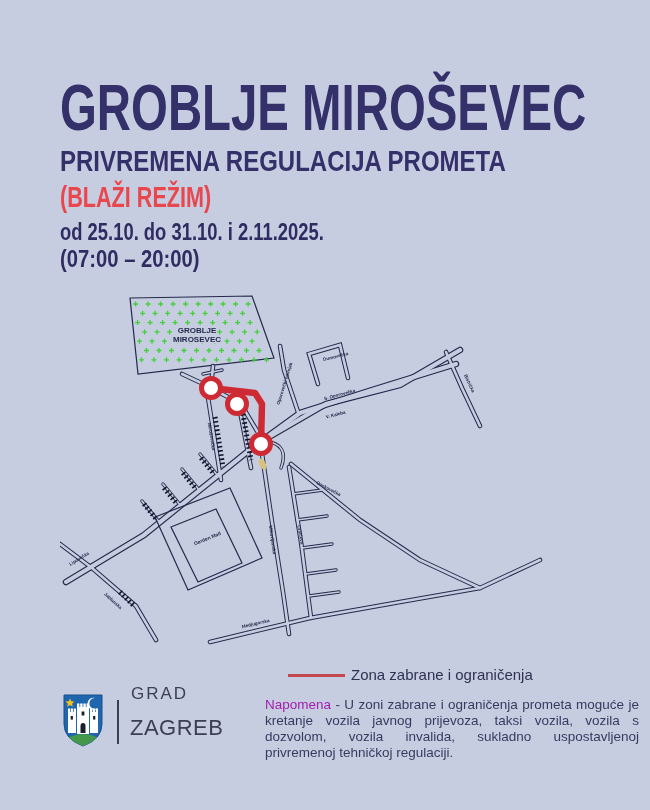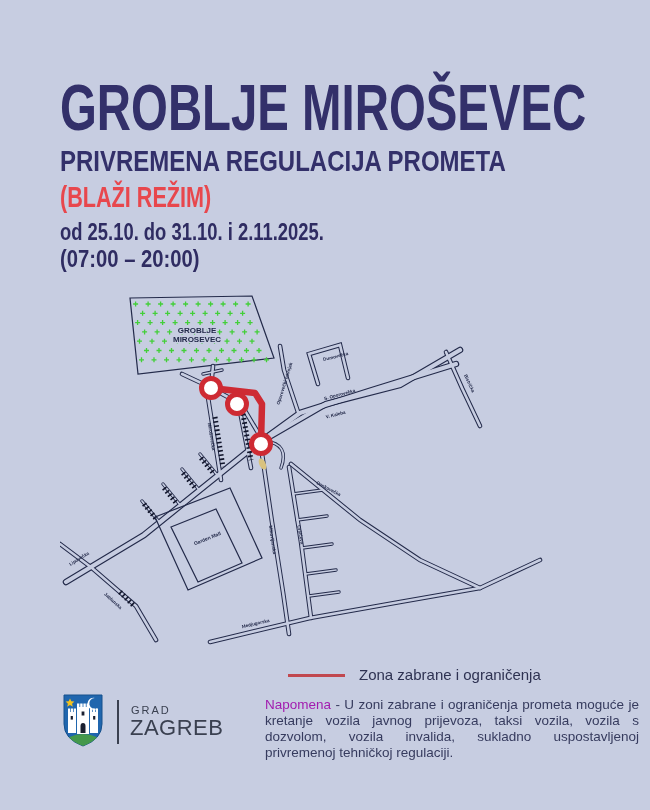--- a/index.html
+++ b/index.html
@@ -9,30 +9,30 @@
   }
   .abs{position:absolute;white-space:nowrap;}
   .cond{transform-origin:0 0;line-height:1;font-weight:bold;}
   .title   {left:60px;top:76px;font-size:64px;color:#33306a;transform:scaleX(.74);}
   .subtitle{left:60px;top:146px;font-size:30px;color:#33306a;transform:scaleX(.80);}
   .regime  {left:60px;top:182px;font-size:30px;color:#e8474d;transform:scaleX(.72);}
   .dates   {left:60px;top:221px;font-size:23px;color:#2f2c62;transform:scaleX(.80);}
   .hours   {left:60px;top:248px;font-size:23px;color:#2f2c62;transform:scaleX(.88);}
   #map{position:absolute;left:60px;top:292px;width:530px;height:372px;}
   #legend-line{left:288px;top:674px;width:57px;height:3px;background:#c1484f;}
-  #legend-label{left:359px;top:666px;font-size:15px;color:#2e3252;}
+  #legend-label{left:351px;top:666px;font-size:15px;color:#2e3252;}
   #note{
     position:absolute;left:265px;top:697px;width:374px;
     font-size:13.5px;line-height:16px;text-align:justify;
     color:#363b5e;white-space:normal;
   }
   #note .lead{color:#a21caf;}
   #logo-shield{left:61px;top:692px;}
   #logo-divider{left:117px;top:700px;width:2px;height:44px;background:#3a4050;}
-  #logo-grad  {left:131px;top:704px;font-size:11px;letter-spacing:2px;color:#3a4050;}
+  #logo-grad  {left:131px;top:684px;font-size:17px;letter-spacing:2px;color:#3a4050;}
   #logo-zagreb{left:130px;top:715px;font-size:22px;font-weight:normal;letter-spacing:.5px;color:#3a4050;text-align:right;}
 </style>
 </head>
 <body>
 
 <div id="poster">
 
   <div class="abs cond title">GROBLJE MIROŠEVEC</div>
   <div class="abs cond subtitle">PRIVREMENA REGULACIJA PROMETA</div>
   <div class="abs cond regime">(BLAŽI REŽIM)</div>

